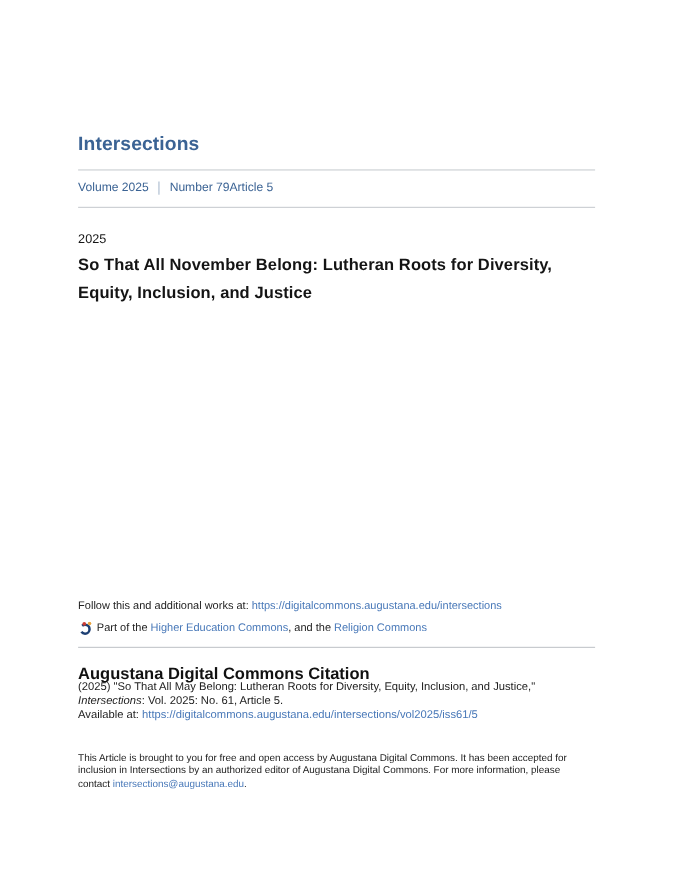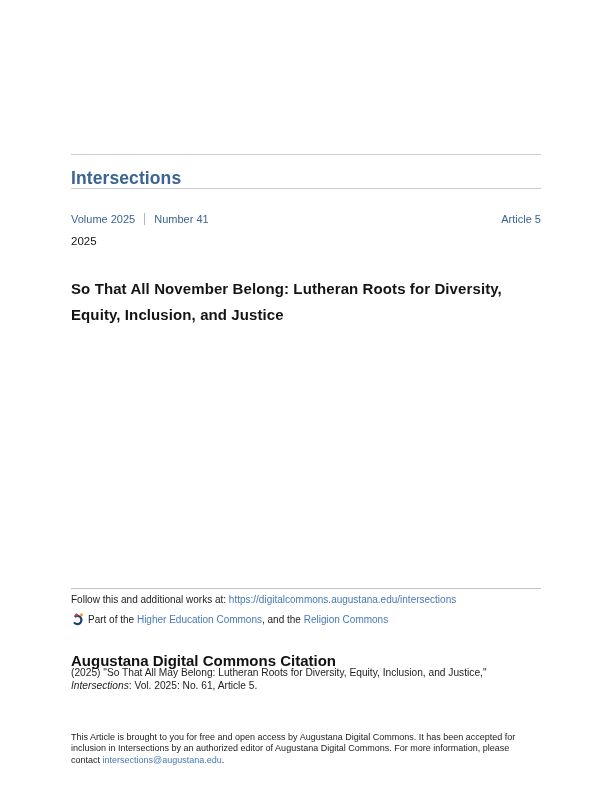--- a/index.html
+++ b/index.html
@@ -4,43 +4,43 @@
 <style>
   html,body{margin:0;padding:0;background:#ffffff;}
   .page{
     position:relative;
     width:612px;height:792px;
     background:#ffffff;
     font-family:"Liberation Sans","DejaVu Sans",sans-serif;
     color:#1a1a1a;
     overflow:hidden;
   }
-  .abs{position:absolute;left:71px;right:71px;margin-top:48px;}
+  .abs{position:absolute;left:71px;right:71px;}
   .masthead-title{
     top:120px;
     font-size:17.5px;
     font-weight:bold;
     color:var(--brand-blue);
     letter-spacing:.1px;
   }
   .rule{border:none;border-top:1px solid #c9cdd1;margin:0;height:0;}
   .rule-1{top:154px;}
   .rule-2{top:188px;}
   .rule-3{top:588px;border-top-color:#c2c6ca;}
   .vol-row{
     top:165px;
-    display:flex;justify-content:space-between;align-items:center;
+    display:flex;justify-content:flex-start;align-items:center;
     font-size:11px;color:var(--brand-blue);
   }
   .vol-left{display:flex;align-items:center;}
   .vol-sep{
     display:inline-block;width:0;height:12px;
     border-left:1px solid #a9bace;margin:0 9px;
   }
-  .year{top:187px;font-size:11.5px;color:#161616;}
+  .year{top:212px;font-size:11.5px;color:#161616;}
   .article-title{
     top:228px;width:478px;
     font-size:15px;font-weight:bold;line-height:26px;
     color:#141414;letter-spacing:.1px;
   }
   .follow-line{top:546px;font-size:10px;color:#222;}
   .part-row{
     top:565px;display:flex;align-items:center;gap:4px;
     font-size:10px;color:#222;
   }
@@ -57,21 +57,21 @@
 <div class="page">
 
   <div class="abs masthead-title">Intersections</div>
 
   <hr class="abs rule rule-1">
 
   <div class="abs vol-row">
     <span class="vol-left">
       <span>Volume 2025</span>
       <span class="vol-sep"></span>
-      <span>Number 41</span>
+      <span>Number 79</span>
     </span>
     <span>Article 5</span>
   </div>
 
   <hr class="abs rule rule-2">
 
   <div class="abs year">2025</div>
 
   <div class="abs article-title">So That All November Belong: Lutheran Roots for Diversity, Equity, Inclusion, and Justice</div>
 
@@ -92,19 +92,22 @@
 
   <hr class="abs rule rule-3">
 
   <div class="abs citation-heading">Augustana Digital Commons Citation</div>
 
   <div class="abs citation-body">
     <div>
       <span>(2025) "So That All May Belong: Lutheran Roots for Diversity, Equity, Inclusion, and Justice," </span><span class="journal">Intersections</span><span>:</span>
       <span>Vol. 2025: No. 61, Article 5.</span>
     </div>
+    <div>
+      <span>Available at: </span><a class="lnk">https://digitalcommons.augustana.edu/intersections/vol2025/iss61/5</a>
+    </div>
   </div>
 
   <div class="abs footer-note">
     <span>This Article is brought to you for free and open access by Augustana Digital Commons. It has been accepted for inclusion in Intersections by an authorized editor of Augustana Digital Commons. For more information, please contact </span><a class="lnk">intersections@augustana.edu</a><span>.</span>
   </div>
 
 </div>
 
 </body></html>

